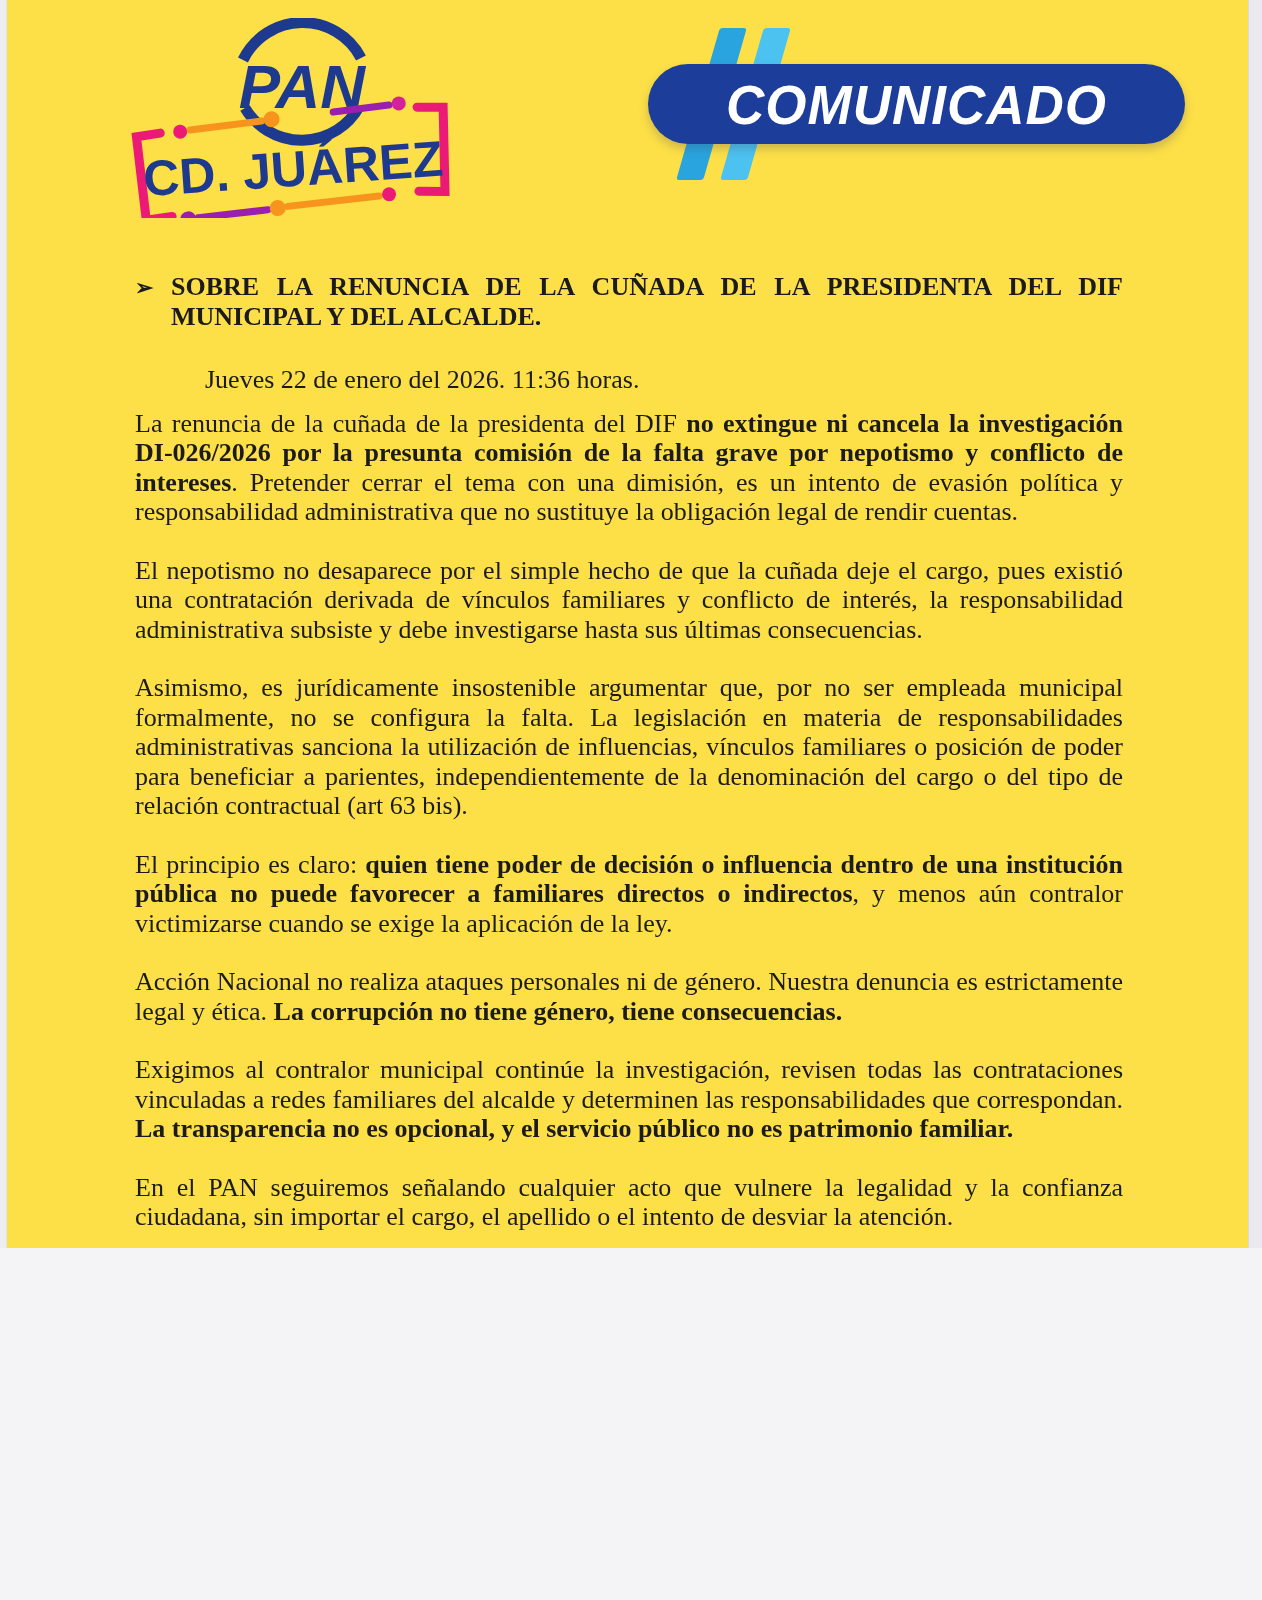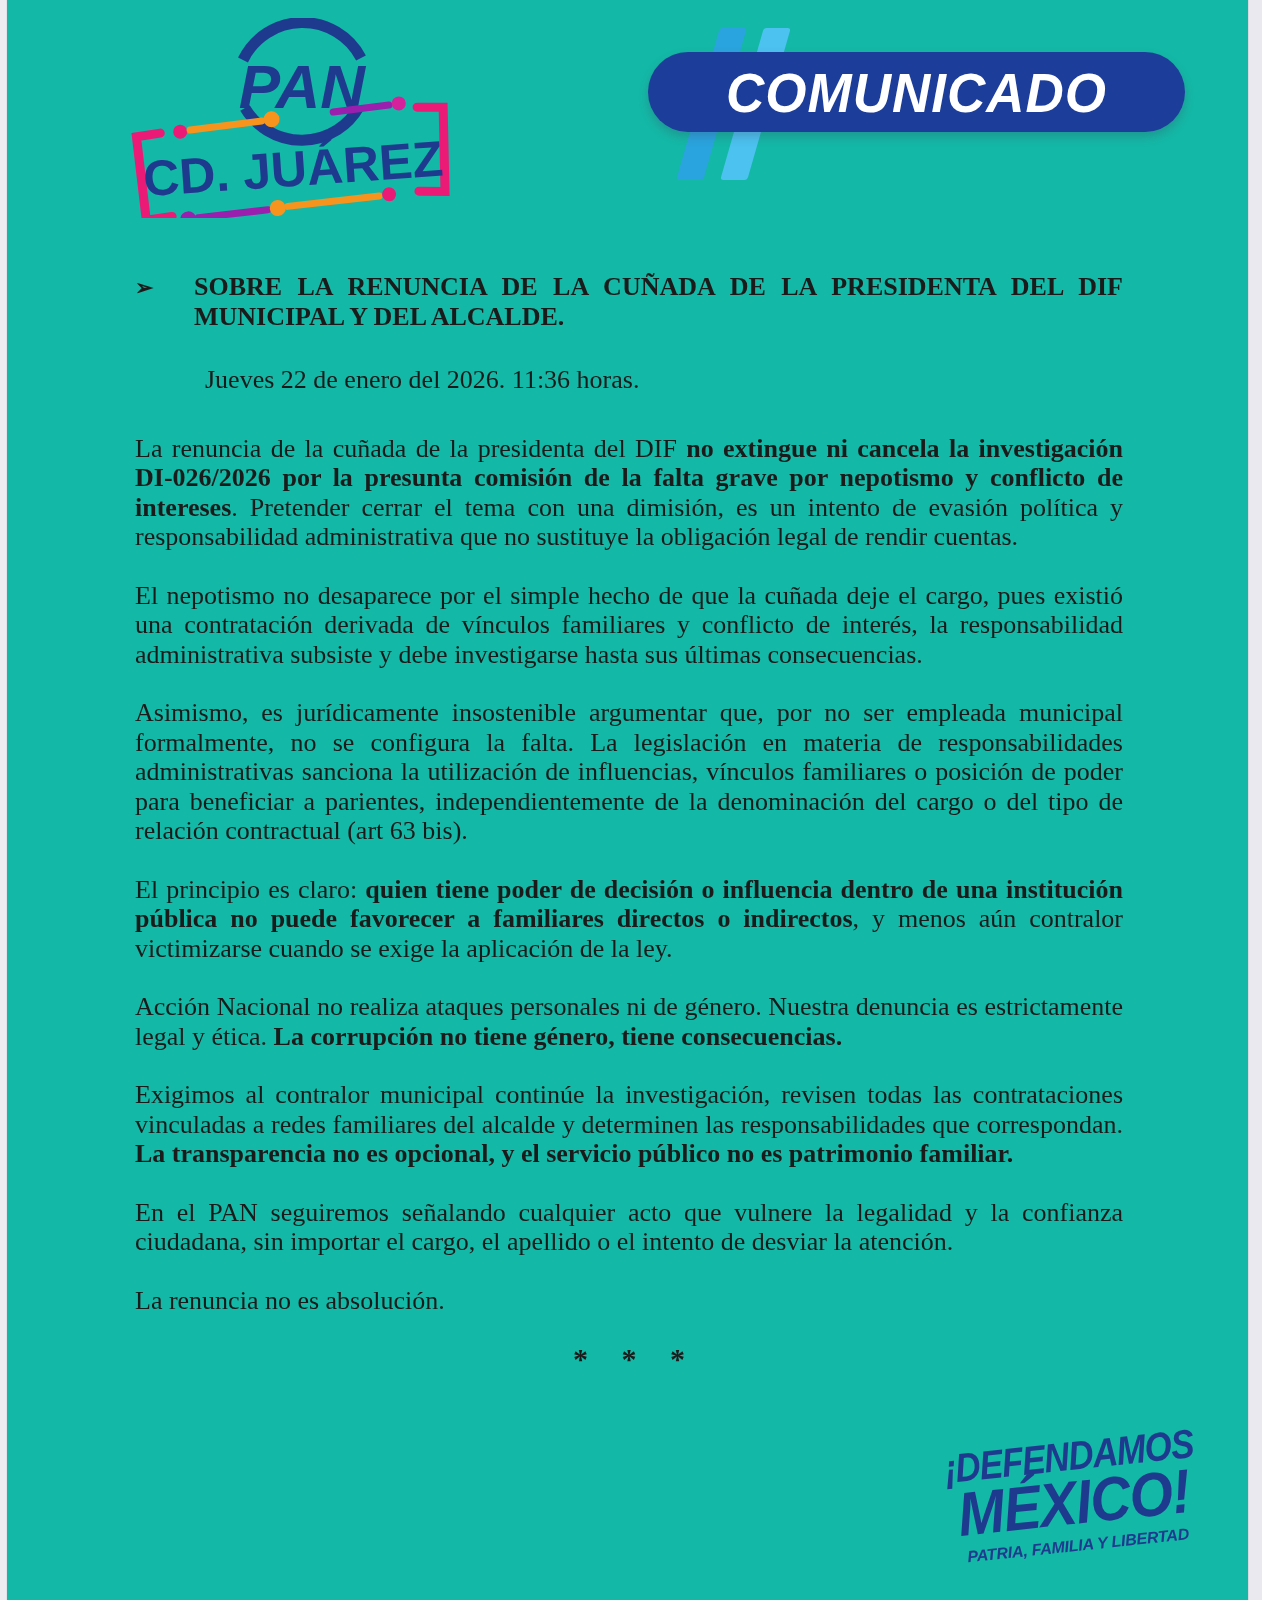--- a/index.html
+++ b/index.html
@@ -1,19 +1,19 @@
 <!DOCTYPE html>
 <html><head>
 <meta charset="utf-8">
 <style>
   html,body{margin:0;padding:0;background:#f4f4f6;}
   .page{
     position:relative;
-    width:1262px;height:1600px;
-    background:#14b8a6;
+    width:1262px;height:1248px;
+    background:#fde047;
     overflow:hidden;
     font-family:"Liberation Serif", serif;
     color:#1b1b1b;
   }
   .edge-strip-right{
     position:absolute;top:0;right:0;width:13px;height:100%;
     background:#e9e9ef;border-left:1px solid #d9d9e2;
   }
   .edge-strip-left{
     position:absolute;top:0;left:0;width:6px;height:100%;
@@ -24,42 +24,42 @@
   .pan-logo{position:absolute;left:125px;top:18px;width:335px;height:200px;}
   .banner{position:absolute;left:630px;top:28px;width:570px;height:152px;}
   .hash-bar{
     position:absolute;top:0;height:152px;width:27px;
     transform:skewX(-16deg);
     border-radius:3px;
   }
   .hash-bar.b1{left:68px;background:#2aa4de;}
   .hash-bar.b2{left:112px;background:#4cc2f0;}
   .pill{
-    position:absolute;left:18px;top:24px;width:537px;height:80px;
+    position:absolute;left:18px;top:36px;width:537px;height:80px;
     background:#1c3d99;border-radius:44px;
     display:flex;align-items:center;justify-content:center;
     box-shadow:0 5px 10px rgba(60,60,90,.25);
   }
   .pill span{
     font-family:"Liberation Sans", sans-serif;
     font-style:italic;font-weight:700;
     font-size:53px;letter-spacing:1px;color:#ffffff;
     transform:scaleY(1.05);
   }
 
   
   .doc{
     position:absolute;left:135px;top:272px;width:988px;
     font-size:26px;line-height:29.5px;
   }
   .headline{display:flex;font-weight:bold;margin-bottom:0;}
   .headline .bullet{width:36px;flex:0 0 36px;font-size:22px;line-height:31px;}
-  .headline .htext{flex:1;text-align:justify;margin-left:23px;}
+  .headline .htext{flex:1;text-align:justify;}
   .dateline{margin:34px 0 0 70px;}
-  .paras{margin-top:39px;}
+  .paras{margin-top:14px;}
   .paras p{margin:0 0 29px 0;text-align:justify;}
   .paras .b{font-weight:bold;}
   .stars{
     margin-top:18px;text-align:center;font-weight:bold;
     font-size:30px;word-spacing:26px;letter-spacing:0;
   }
 
   
   .slogan{
     position:absolute;left:938px;top:1438px;width:270px;

